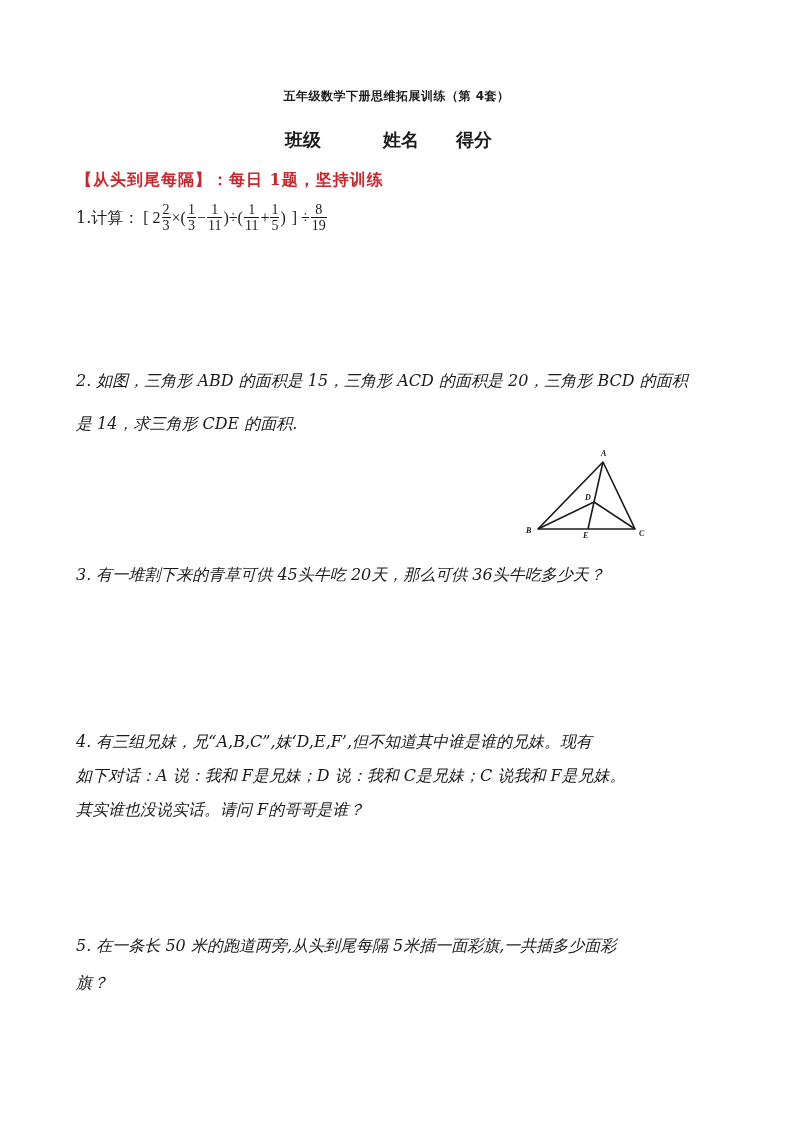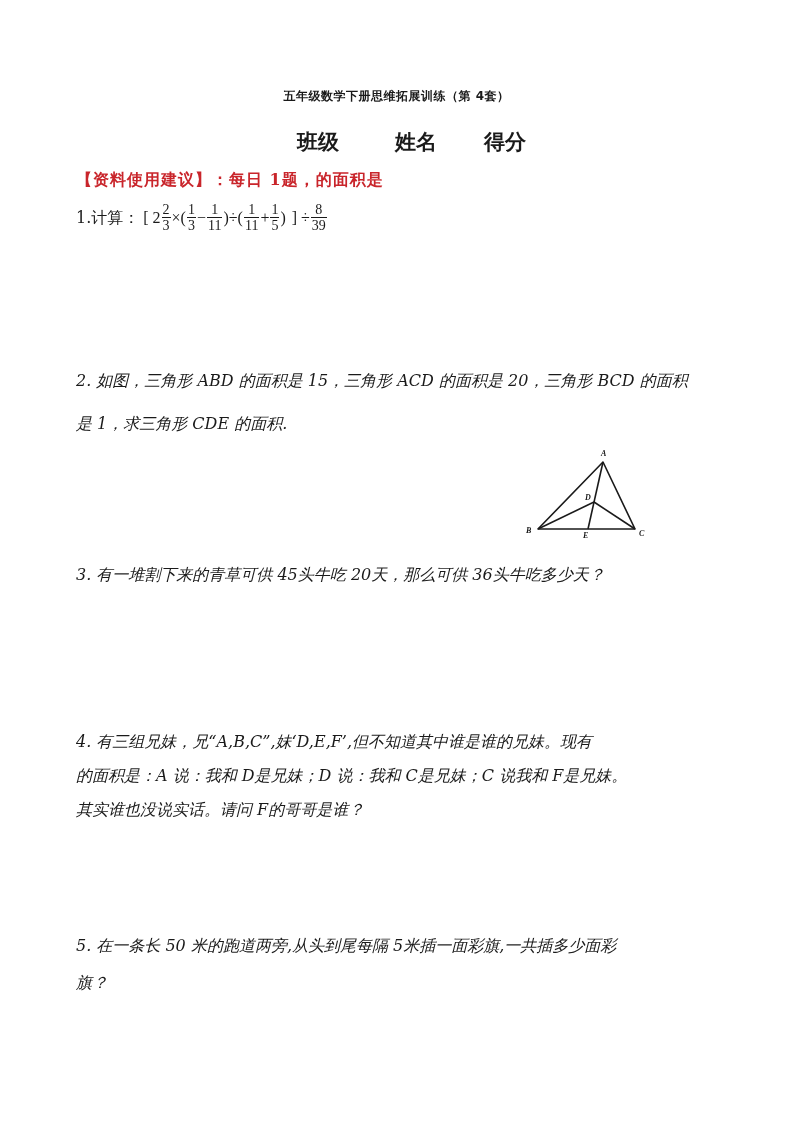--- a/index.html
+++ b/index.html
@@ -20,23 +20,22 @@
       left: 0; width: 793px; top: 88px;
       text-align: center;
       font-family: "DejaVu Sans", "Liberation Sans", sans-serif;
       font-size: 12px;
       font-weight: bold;
       letter-spacing: 0.5px;
     }
     .info-row {
       top: 128px;
       font-family: "DejaVu Sans", "Liberation Sans", sans-serif;
-      font-size: 21px;
+      font-size: 18px;
       font-weight: bold;
-      margin-left: 12px;
     }
     .tip {
       left: 76px; top: 170px;
       font-size: 16px;
       color: #c9252b;
       font-weight: bold;
       letter-spacing: 1px;
     }
     .q {
       left: 76px;
@@ -67,23 +66,23 @@
       font-size: 8px;
       fill: #1a1a1a;
     }
   </style>
 </head>
 <body>
 
 <div class="abs title">五年级数学下册思维拓展训练（第 4套）</div>
 <div class="abs info-row" style="left:285px;">班级</div>
 <div class="abs info-row" style="left:383px;">姓名</div>
-<div class="abs info-row" style="left:472px;">得分</div>
+<div class="abs info-row" style="left:456px;">得分</div>
 
-<div class="abs tip">【资料使用建议】：每日 1题，的面积是</div>
+<div class="abs tip">【从头到尾每隔】：每日 1题，坚持训练</div>
 
 <div class="abs q q1">
   <span>1.</span>
   <span>计算：</span>
   <span class="math" style="margin-left:4px;">[</span>
   <span class="math" style="margin-left:4px;">2</span>
   <span class="frac">
     <span class="num">2</span>
     <span class="bar"></span>
     <span class="den">3</span>
@@ -111,41 +110,41 @@
     <span class="num">1</span>
     <span class="bar"></span>
     <span class="den">5</span>
   </span>
   <span class="math">)</span>
   <span class="math" style="margin-left:6px;">]</span>
   <span class="math" style="margin-left:4px;">÷</span>
   <span class="frac">
     <span class="num">8</span>
     <span class="bar"></span>
-    <span class="den">39</span>
+    <span class="den">19</span>
   </span>
 </div>
 
 <div class="abs q para" style="top:361px;">2. 如图，三角形 ABD 的面积是 15，三角形 ACD 的面积是  20，三角形 BCD 的面积</div>
-<div class="abs q para" style="top:404px;">是  1，求三角形  CDE  的面积.</div>
+<div class="abs q para" style="top:404px;">是  14，求三角形  CDE  的面积.</div>
 
 <svg class="abs diagram" viewBox="0 0 150 95" width="150" height="95">
   <g stroke="#1a1a1a" stroke-width="1.6" fill="none" stroke-linejoin="round">
     <polygon points="23,84 88,17 120,84"></polygon>
     <line x1="88" y1="17" x2="73" y2="84"></line>
     <line x1="23" y1="84" x2="79" y2="57"></line>
     <line x1="79" y1="57" x2="120" y2="84"></line>
   </g>
   <text x="86" y="11">A</text>
   <text x="70" y="55">D</text>
   <text x="11" y="88">B</text>
   <text x="68" y="93">E</text>
   <text x="124" y="91">C</text>
 </svg>
 
 <div class="abs q para" style="top:555px;">3. 有一堆割下来的青草可供 45头牛吃 20天，那么可供 36头牛吃多少天？</div>
 
 <div class="abs q para" style="top:722px;">4. 有三组兄妹，兄“A,B,C”,妹‘D,E,F’,但不知道其中谁是谁的兄妹。现有</div>
-<div class="abs q para" style="top:756px;">的面积是：A 说：我和 D是兄妹；D 说：我和 C是兄妹；C 说我和 F是兄妹。</div>
+<div class="abs q para" style="top:756px;">如下对话：A 说：我和 F是兄妹；D 说：我和 C是兄妹；C 说我和 F是兄妹。</div>
 <div class="abs q para" style="top:790px;text-align:right;">其实谁也没说实话。请问 F的哥哥是谁？</div>
 
 <div class="abs q para" style="top:926px;">5. 在一条长 50 米的跑道两旁,从头到尾每隔 5米插一面彩旗,一共插多少面彩</div>
 <div class="abs q para" style="top:963px;">旗？</div>
 
 </body></html>

